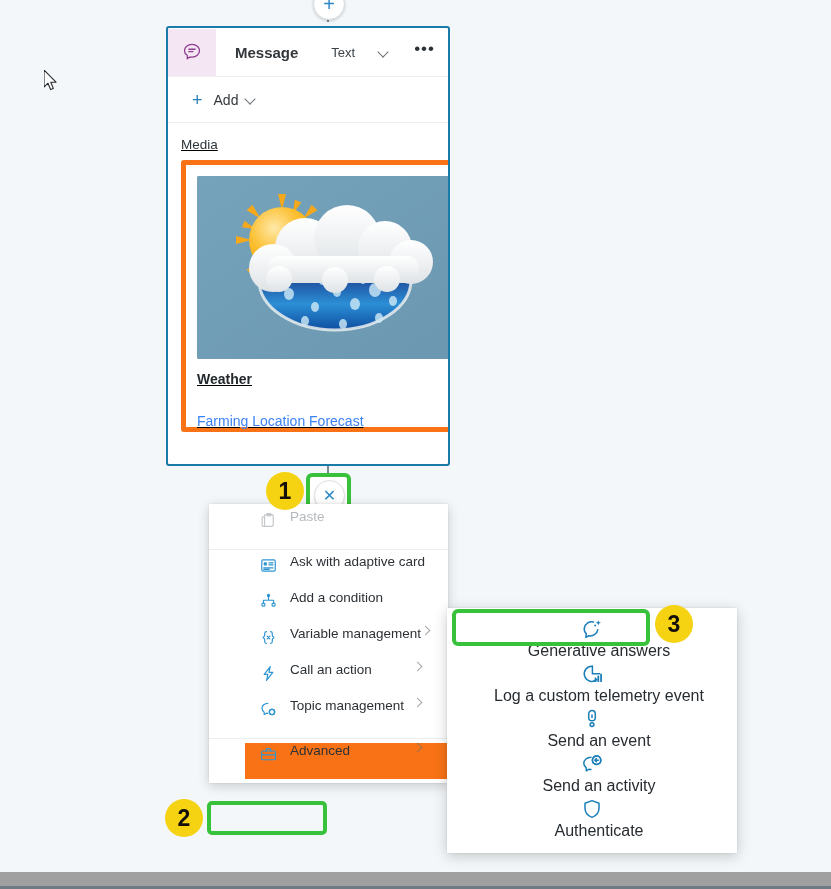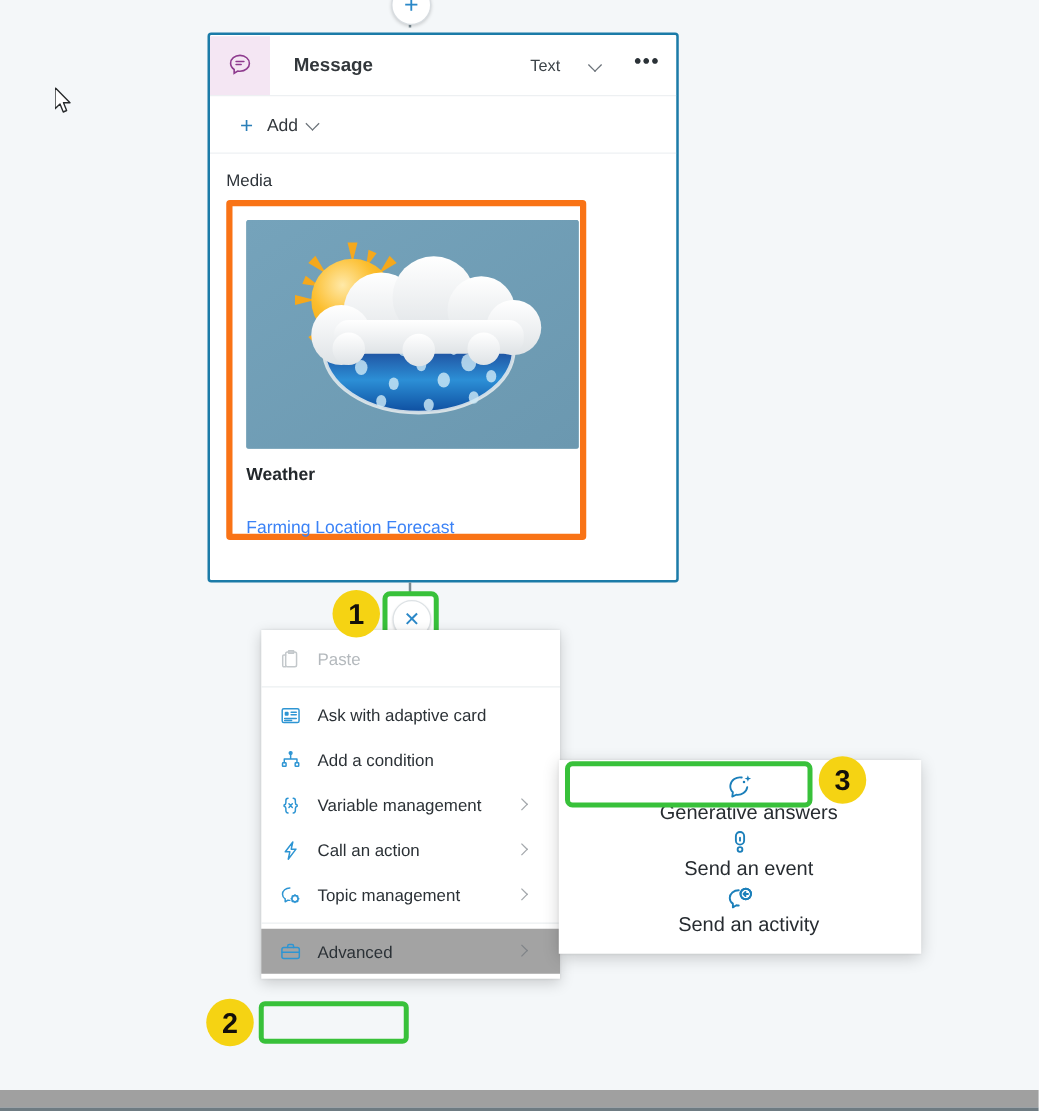--- a/index.html
+++ b/index.html
@@ -64,21 +64,21 @@
     color: #2b88c8;
     font-size: 20px;
     line-height: 1;
   }
 
   
   #message-node {
     position: absolute;
     left: 166px;
     top: 26px;
-    width: 377px;
+    width: 284px;
     height: 440px;
     background: #ffffff;
     border: 2px solid #1b7ba8;
     border-radius: 3px;
     box-sizing: border-box;
     overflow: hidden;
   }
   #node-header {
     height: 48px;
     display: flex;
@@ -151,20 +151,21 @@
     margin-right: 11px;
   }
   #add-label {
     font-size: 14px;
     color: #33383d;
     margin-right: 8px;
   }
 
   #media-section {
     padding: 14px 0 16px 13px;
+    text-decoration: underline;
   }
   #media-label {
     font-size: 13.5px;
     color: #2d3339;
     margin-bottom: 8px;
   }
   #media-card {
     width: 288px;
     height: 272px;
     border: 5px solid #f97316;
@@ -256,24 +257,25 @@
     top: 504px;
     width: 239px;
     background: #ffffff;
     box-shadow: 0 3px 11px rgba(0,0,0,.18), 0 0 2px rgba(0,0,0,.10);
     padding: 5px 0 4px 0;
     box-sizing: border-box;
   }
   .menu-item {
     height: 36px;
     display: flex;
-    align-items: center;
+    align-items: flex-start;
     padding: 0 25px 0 12px;
     box-sizing: border-box;
     position: relative;
+    margin-left: 36px;
   }
   .menu-item .mi-icon {
     width: 22px;
     height: 22px;
     flex: 0 0 22px;
     display: flex;
     align-items: center;
     justify-content: center;
     margin-right: 11px;
     color: #2e95d3;
@@ -301,21 +303,21 @@
     height: 6px;
     border-right: 1.4px solid #6a7178;
     border-top: 1.4px solid #6a7178;
     transform: rotate(45deg);
   }
   .menu-sep {
     height: 1px;
     background: #eceff1;
     margin: 4px 0 4px 0;
   }
-  .menu-item.selected { background: #a3a3a3; }
+  .menu-item.selected { background: #f97316; }
   #advanced-highlight {
     position: absolute;
     left: 207px;
     top: 801px;
     width: 120px;
     height: 34px;
     border: 4px solid #38c13a;
     border-radius: 5px;
     box-sizing: border-box;
     pointer-events: none;
@@ -586,38 +588,58 @@
           <path d="M13.4 5c-4.4-.8-8.5 2-9.1 6.1-.3 2.2.5 4.3 2 5.7l-.5 3.5 3.2-1.5c4.3.6 8.2-2.1 8.8-6.1"></path>
           <path d="M18.3 3.2l.7 1.9 1.9.7-1.9.7-.7 1.9-.7-1.9-1.9-.7 1.9-.7z" fill="#1b7fba" stroke="none"></path>
           <circle cx="15.2" cy="8.6" r="1" fill="#1b7fba" stroke="none"></circle>
         </svg>
       </span>
       <span class="si-label">Generative answers</span>
     </div>
     <div class="sub-item">
       <span class="si-icon">
         <svg width="24" height="24" viewBox="0 0 24 24" fill="none" stroke="#1b7fba" stroke-width="1.5" stroke-linecap="round" stroke-linejoin="round">
+          <path d="M12.4 4.2A7.6 7.6 0 1 0 17 17.4"></path>
+          <path d="M12.4 4.2v7.6h7.3"></path>
+          <rect x="14.6" y="15.6" width="1.8" height="4.4" rx=".5" fill="#1b7fba" stroke="none"></rect>
+          <rect x="17.4" y="13.6" width="1.8" height="6.4" rx=".5" fill="#1b7fba" stroke="none"></rect>
+          <rect x="20.2" y="11.8" width="1.8" height="8.2" rx=".5" fill="#1b7fba" stroke="none"></rect>
+        </svg>
+      </span>
+      <span class="si-label">Log a custom telemetry event</span>
+    </div>
+    <div class="sub-item">
+      <span class="si-icon">
+        <svg width="24" height="24" viewBox="0 0 24 24" fill="none" stroke="#1b7fba" stroke-width="1.5" stroke-linecap="round" stroke-linejoin="round">
           <path d="M12 3.6a3.3 3.3 0 0 0-3.3 3.3v3.5a3.3 3.3 0 0 0 6.6 0V6.9A3.3 3.3 0 0 0 12 3.6z"></path>
           <path d="M12 8.1v2.4"></path>
           <circle cx="12" cy="17.6" r="1.9"></circle>
         </svg>
       </span>
       <span class="si-label">Send an event</span>
     </div>
     <div class="sub-item">
       <span class="si-icon">
         <svg width="24" height="24" viewBox="0 0 24 24" fill="none" stroke="#1b7fba" stroke-width="1.5" stroke-linecap="round" stroke-linejoin="round">
           <path d="M11 5.2c-4 0-7.2 2.7-7.2 6.1 0 1.8 1 3.5 2.5 4.6v3l2.8-1.7c.6.1 1.2.2 1.9.2"></path>
           <circle cx="16.6" cy="8.2" r="4.2" fill="#ffffff"></circle>
           <circle cx="16.6" cy="8.2" r="4.2"></circle>
           <path d="M18.4 8.2h-3.6M16.4 6.6l-1.6 1.6 1.6 1.6"></path>
         </svg>
       </span>
       <span class="si-label">Send an activity</span>
     </div>
+    <div class="sub-item">
+      <span class="si-icon">
+        <svg width="24" height="24" viewBox="0 0 24 24" fill="none" stroke="#1b7fba" stroke-width="1.5" stroke-linecap="round" stroke-linejoin="round">
+          <path d="M12 3.6 5 6.2v5c0 4.3 2.9 7.6 7 9.2 4.1-1.6 7-4.9 7-9.2v-5z"></path>
+        </svg>
+      </span>
+      <span class="si-label">Authenticate</span>
+    </div>
   </div>
 <div id="generative-highlight"></div>
 
 <div class="badge" id="badge-1">1</div>
 <div class="badge" id="badge-2">2</div>
 <div class="badge" id="badge-3">3</div>
 
 <div id="cursor">
   <svg width="14" height="21" viewBox="0 0 14 21">
     <polygon points="0,0 0,17 4,13.2 6.6,19.6 9.3,18.4 6.8,12.2 12,12.2" fill="#ffffff" stroke="#26292b" stroke-width="1.1" stroke-linejoin="round"></polygon>

